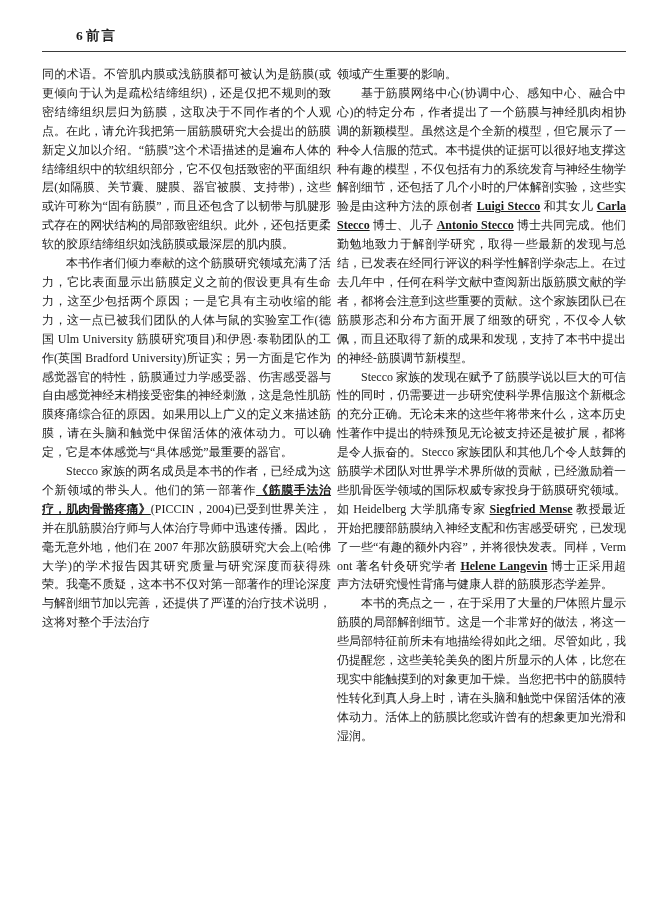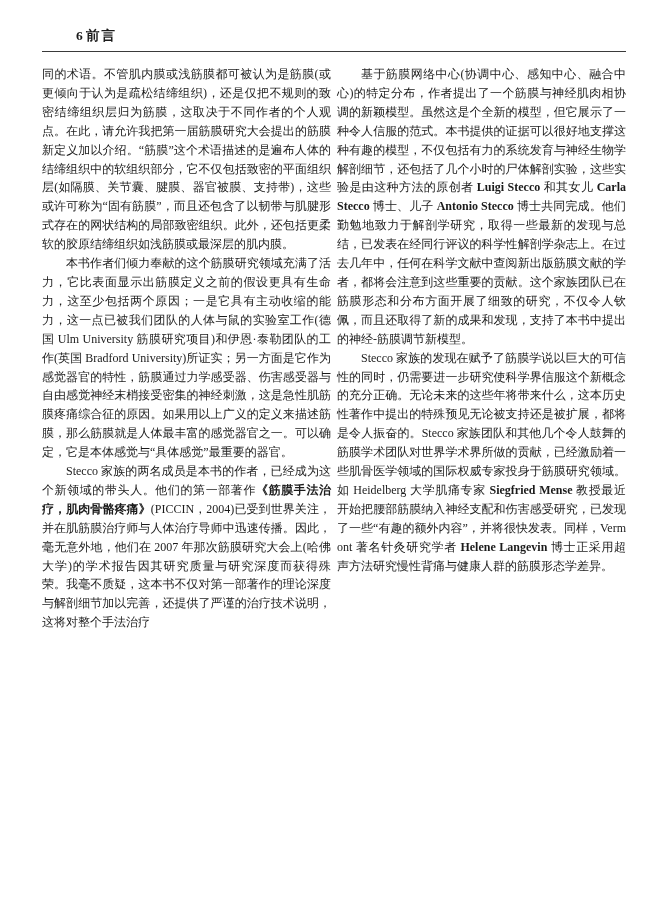--- a/index.html
+++ b/index.html
@@ -51,42 +51,44 @@
   p.para {
     margin: 0;
     font-size: 12px;
     line-height: 18.9px;
     text-indent: 2em;
     word-break: break-all;
   }
   p.para.no-indent {
     text-indent: 0;
   }
-  .bold  { font-weight: bold; }
+  .bold  { font-weight: bold; text-decoration: underline; }
   .italic { font-style: italic; }
 </style>
 </head>
 <body>
 
 <div class="page">
 
   <header class="page-header">
     <span class="page-number">6</span>
     <span class="page-title">前言</span>
   </header>
 
   <hr class="header-rule">
 
   <main class="columns">
 
     <section class="col">
       <p class="para no-indent"><span>同的术语。不管肌内膜或浅筋膜都可被认为是筋膜(或更倾向于认为是疏松结缔组织)，还是仅把不规则的致密结缔组织层归为筋膜，这取决于不同作者的个人观点。在此，请允许我把第一届筋膜研究大会提出的筋膜新定义加以介绍。“筋膜”这个术语描述的是遍布人体的结缔组织中的软组织部分，它不仅包括致密的平面组织层(如隔膜、关节囊、腱膜、器官被膜、支持带)，这些或许可称为“固有筋膜”，而且还包含了以韧带与肌腱形式存在的网状结构的局部致密组织。此外，还包括更柔软的胶原结缔组织如浅筋膜或最深层的肌内膜。</span></p>
-      <p class="para"><span>本书作者们倾力奉献的这个筋膜研究领域充满了活力，它比表面显示出筋膜定义之前的假设更具有生命力，这至少包括两个原因；一是它具有主动收缩的能力，这一点已被我们团队的人体与鼠的实验室工作(德国 Ulm University 筋膜研究项目)和伊恩·泰勒团队的工作(英国 Bradford University)所证实；另一方面是它作为感觉器官的特性，筋膜通过力学感受器、伤害感受器与自由感觉神经末梢接受密集的神经刺激，这是急性肌筋膜疼痛综合征的原因。如果用以上广义的定义来描述筋膜，那么筋膜就是人体最丰富的感觉器官之一。可以确定，它是本体感觉与“具体感觉”最重要的器官。</span></p>
+      <p class="para"><span>本书作者们倾力奉献的这个筋膜研究领域充满了活力，它比表面显示出筋膜定义之前的假设更具有生命力，这至少包括两个原因；一是它具有主动收缩的能力，这一点已被我们团队的人体与鼠的实验室工作(德国 Ulm University 筋膜研究项目)和伊恩·泰勒团队的工作(英国 Bradford University)所证实；另一方面是它作为感觉器官的特性，筋膜通过力学感受器、伤害感受器与自由感觉神经末梢接受密集的神经刺激，这是急性肌筋膜疼痛综合征的原因。如果用以上广义的定义来描述筋膜，请在头脑和触觉中保留活体的液体动力。可以确定，它是本体感觉与“具体感觉”最重要的器官。</span></p>
       <p class="para"><span>Stecco 家族的两名成员是本书的作者，已经成为这个新领域的带头人。他们的第一部著作</span><span class="bold">《筋膜手法治疗，肌肉骨骼疼痛》</span><span>(PICCIN，2004)已受到世界关注，并在肌筋膜治疗师与人体治疗导师中迅速传播。因此，毫无意外地，他们在 2007 年那次筋膜研究大会上(哈佛大学)的学术报告因其研究质量与研究深度而获得殊荣。我毫不质疑，这本书不仅对第一部著作的理论深度与解剖细节加以完善，还提供了严谨的治疗技术说明，这将对整个手法治疗</span></p>
     </section>
 
     <section class="col">
+      <p class="para no-indent"><span>领域产生重要的影响。</span></p>
       <p class="para"><span>基于筋膜网络中心(协调中心、感知中心、融合中心)的特定分布，作者提出了一个筋膜与神经肌肉相协调的新颖模型。虽然这是个全新的模型，但它展示了一种令人信服的范式。本书提供的证据可以很好地支撑这种有趣的模型，不仅包括有力的系统发育与神经生物学解剖细节，还包括了几个小时的尸体解剖实验，这些实验是由这种方法的原创者 </span><span class="bold">Luigi Stecco</span><span> 和其女儿 </span><span class="bold">Carla Stecco</span><span> 博士、儿子 </span><span class="bold">Antonio Stecco</span><span> 博士共同完成。他们勤勉地致力于解剖学研究，取得一些最新的发现与总结，已发表在经同行评议的科学性解剖学杂志上。在过去几年中，任何在科学文献中查阅新出版筋膜文献的学者，都将会注意到这些重要的贡献。这个家族团队已在筋膜形态和分布方面开展了细致的研究，不仅令人钦佩，而且还取得了新的成果和发现，支持了本书中提出的神经-筋膜调节新模型。</span></p>
       <p class="para"><span>Stecco 家族的发现在赋予了筋膜学说以巨大的可信性的同时，仍需要进一步研究使科学界信服这个新概念的充分正确。无论未来的这些年将带来什么，这本历史性著作中提出的特殊预见无论被支持还是被扩展，都将是令人振奋的。Stecco 家族团队和其他几个令人鼓舞的筋膜学术团队对世界学术界所做的贡献，已经激励着一些肌骨医学领域的国际权威专家投身于筋膜研究领域。如 Heidelberg 大学肌痛专家 </span><span class="bold">Siegfried Mense</span><span> 教授最近开始把腰部筋膜纳入神经支配和伤害感受研究，已发现了一些“有趣的额外内容”，并将很快发表。同样，Vermont 著名针灸研究学者 </span><span class="bold">Helene Langevin</span><span> 博士正采用超声方法研究慢性背痛与健康人群的筋膜形态学差异。</span></p>
+      <p class="para"><span>本书的亮点之一，在于采用了大量的尸体照片显示筋膜的局部解剖细节。这是一个非常好的做法，将这一些局部特征前所未有地描绘得如此之细。尽管如此，我仍提醒您，这些美轮美奂的图片所显示的人体，比您在现实中能触摸到的对象更加干燥。当您把书中的筋膜特性转化到真人身上时，请在头脑和触觉中保留活体的液体动力。活体上的筋膜比您或许曾有的想象更加光滑和湿润。</span></p>
     </section>
 
   </main>
 </div>
 
 </body></html>

